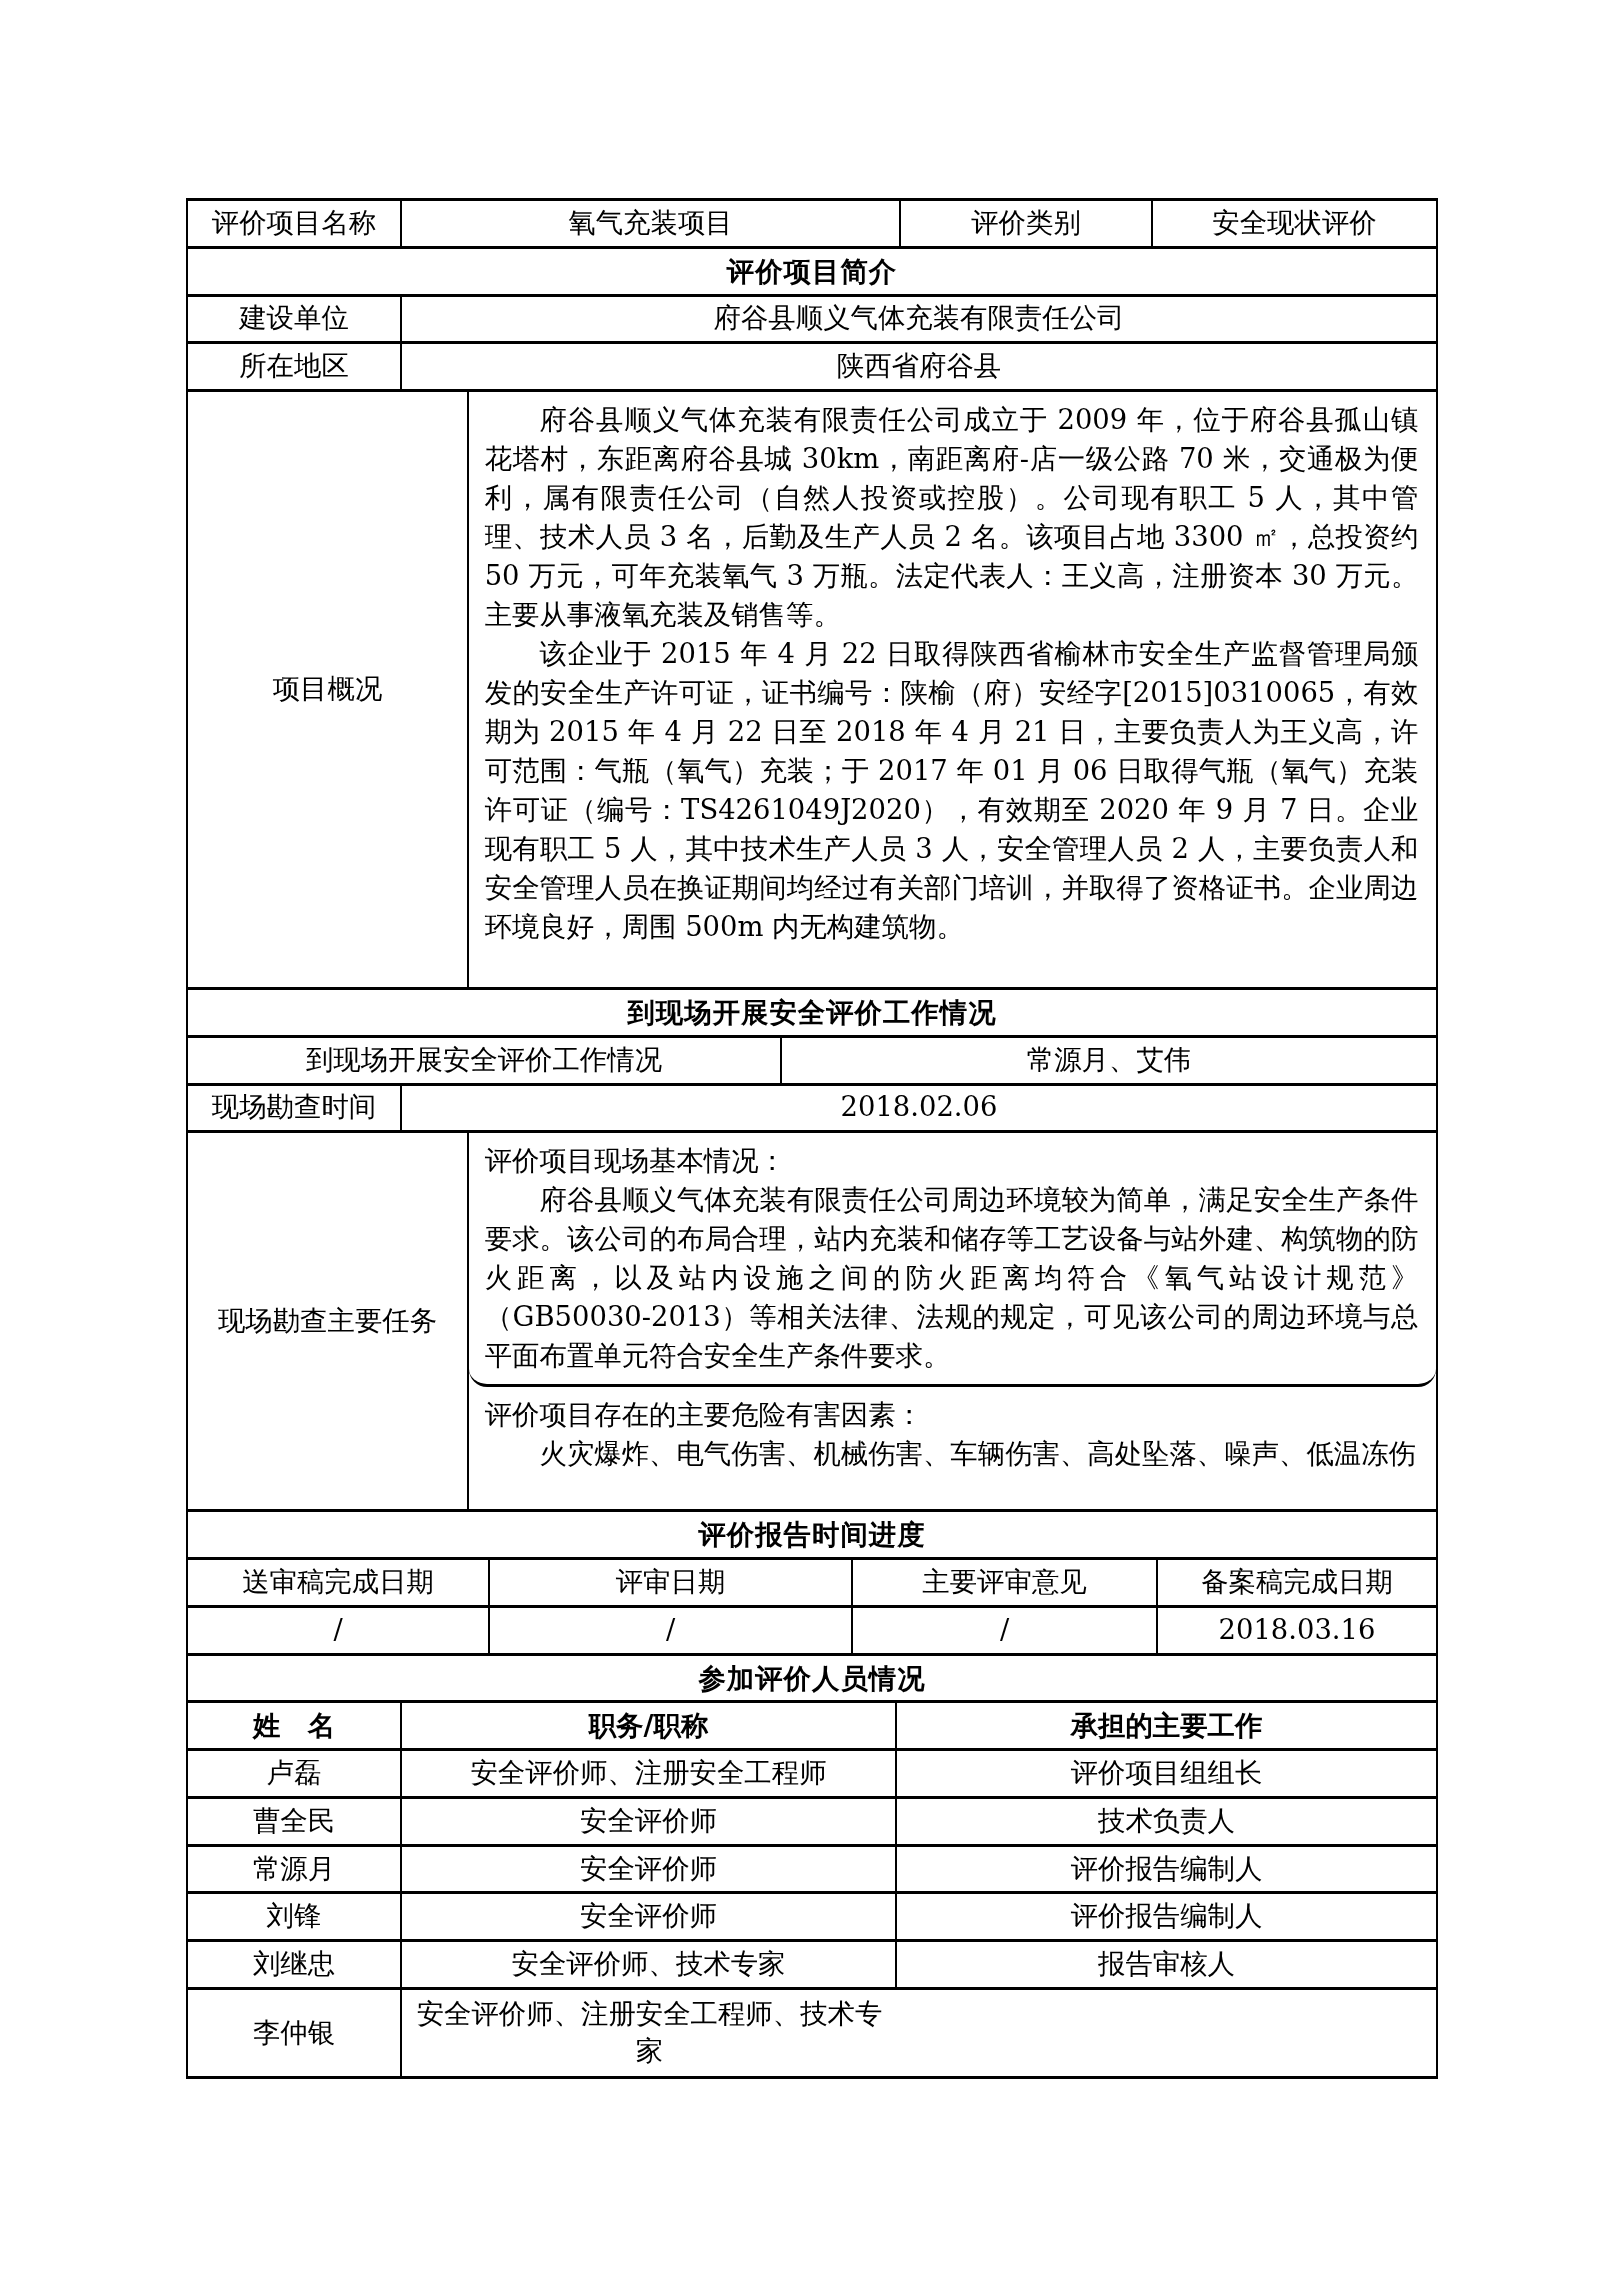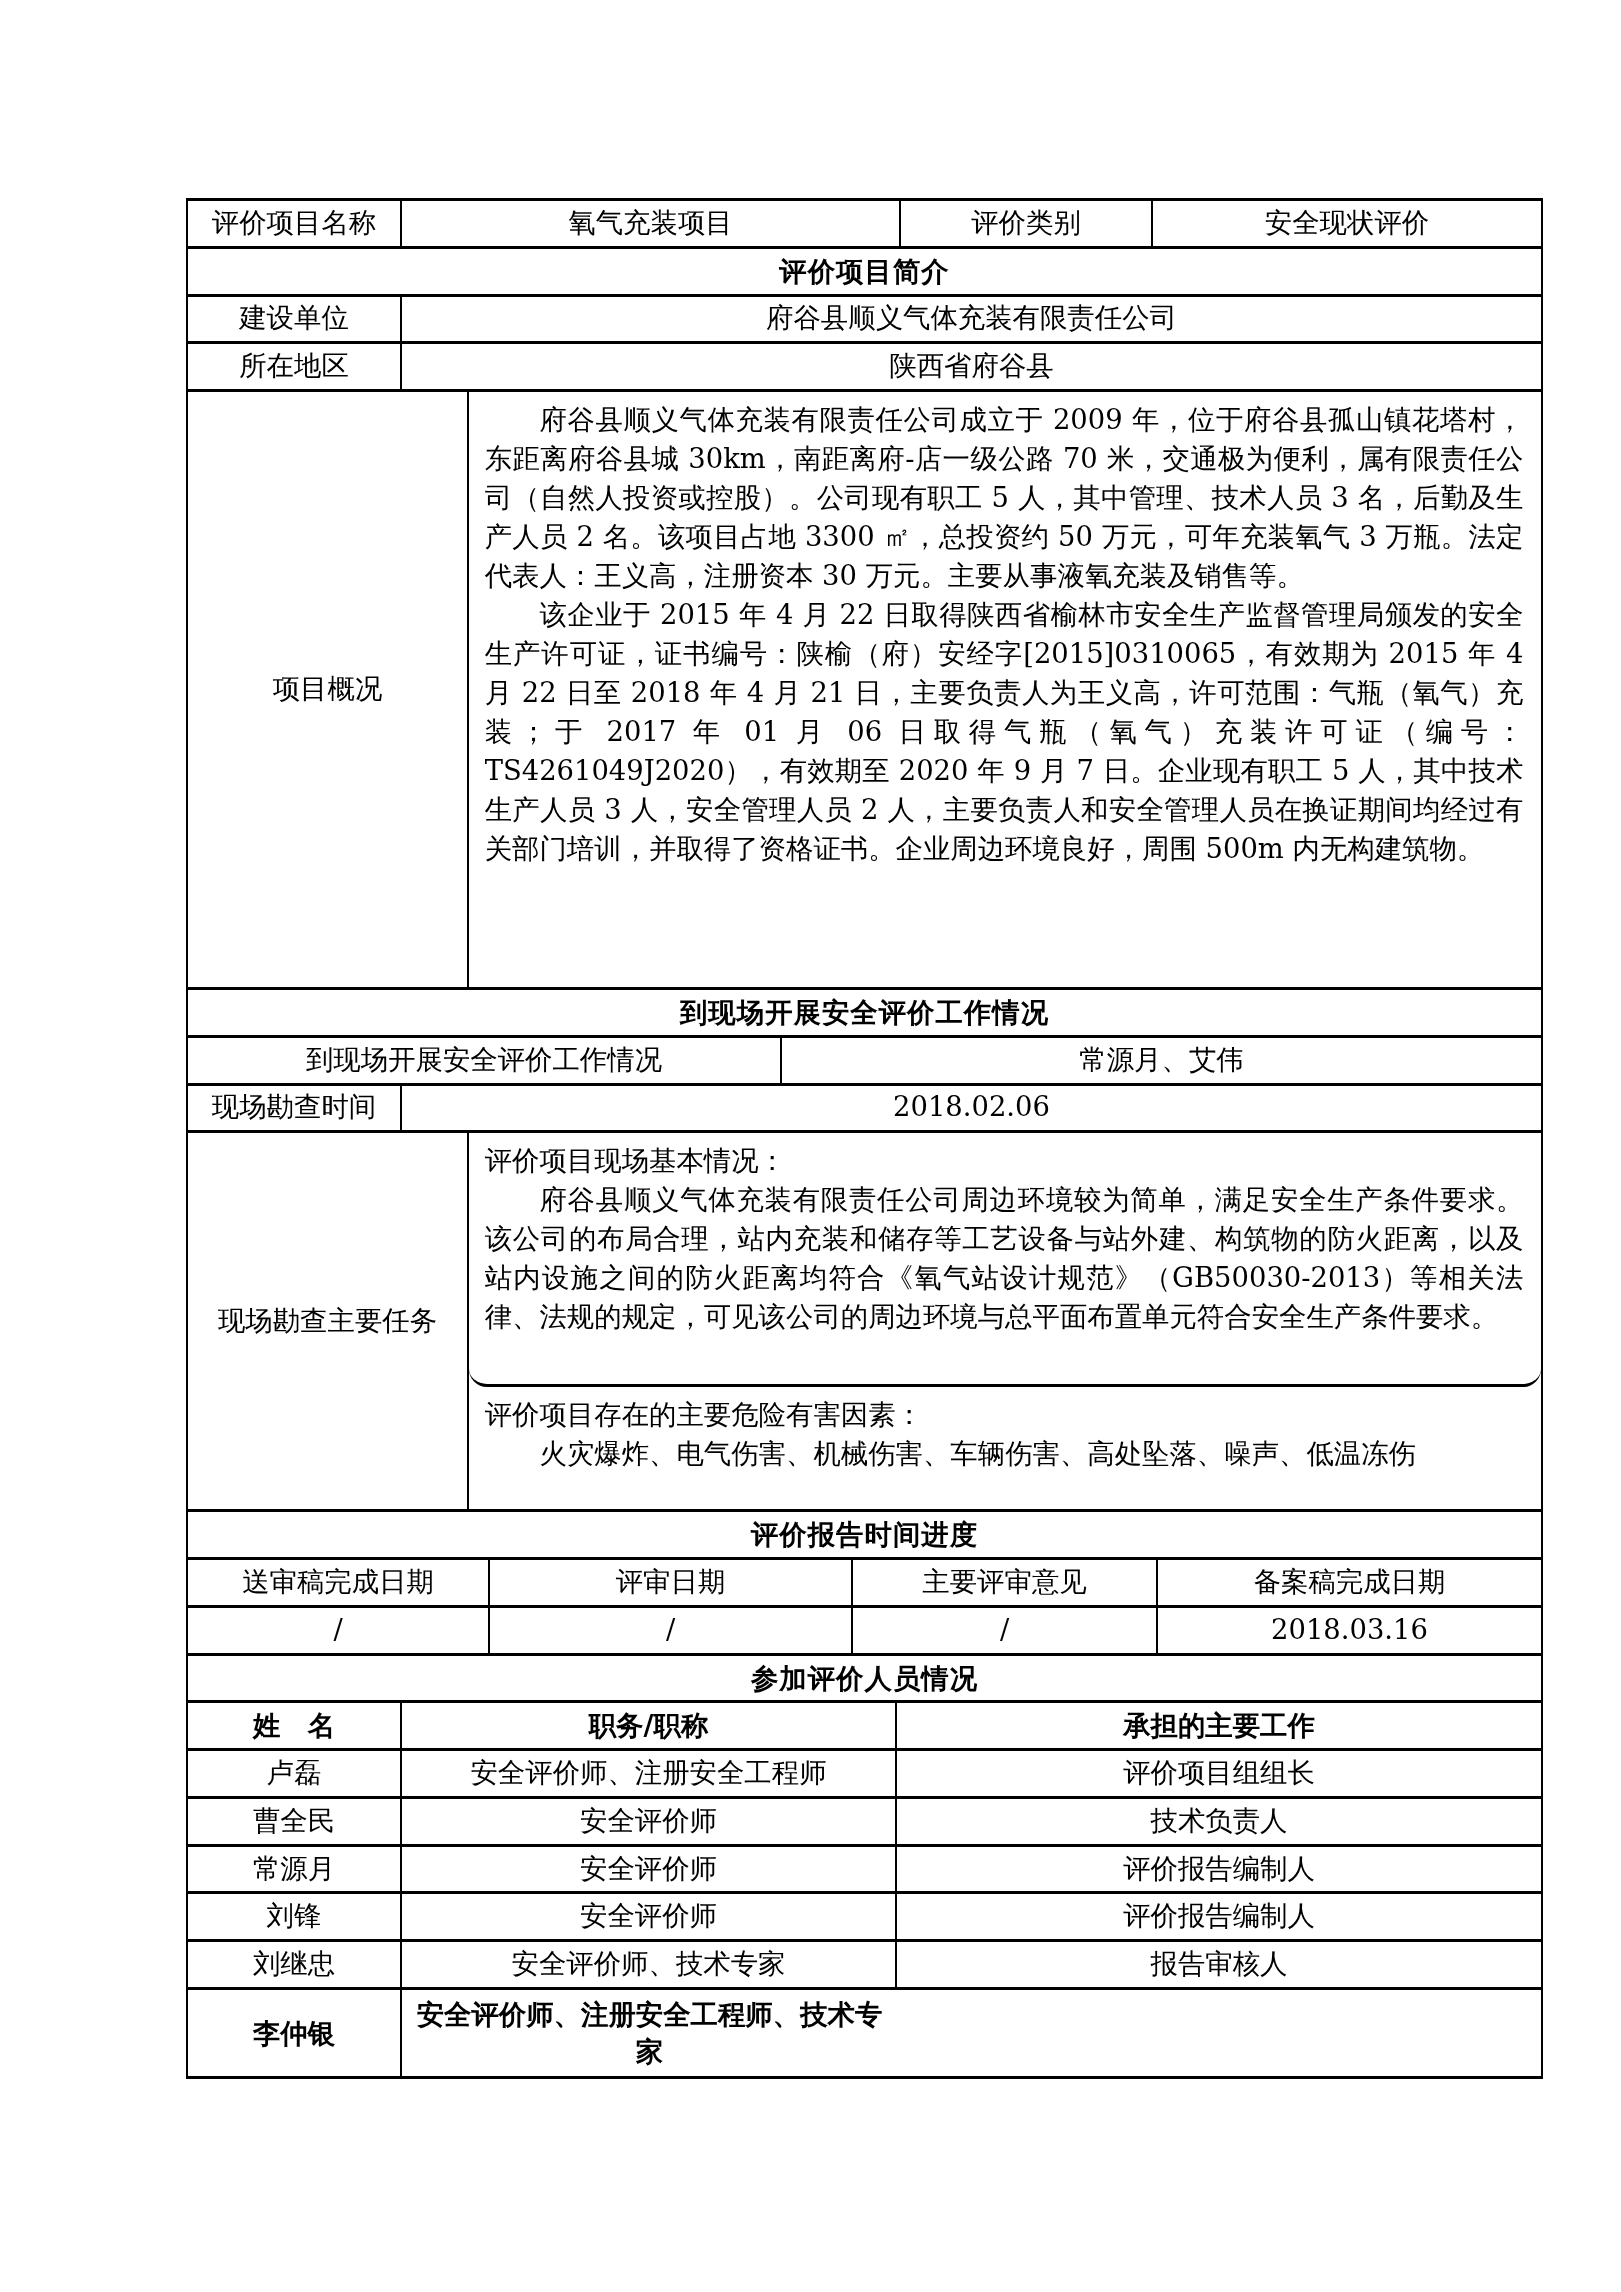--- a/index.html
+++ b/index.html
@@ -6,21 +6,21 @@
   html, body {
     width: 1621px; height: 2293px;
     background: #ffffff;
     color: #000000;
     font-family: "DejaVu Serif", "Liberation Serif", serif;
     font-size: 27.4px;
   }
   .doc-table {
     position: absolute;
     left: 186px; top: 198px;
-    width: 1357px;
+    width: 1252px;
     border-left: 2.9px solid #000;
     border-right: 2.9px solid #000;
     border-top: 3.9px solid #000;
     border-bottom: 3.9px solid #000;
     background: #fff;
   }
   .row { display: flex; border-bottom: 3.9px solid #000; align-items: stretch; }
   .row:last-child { border-bottom: none; }
   .cell {
     border-right: 2.9px solid #000;
@@ -42,21 +42,21 @@
   .para-cell p.noindent { text-indent: 0; }
   
   .w218 { flex: 0 0 214px; } .w509 { flex: 0 0 499px; } .w257 { flex: 0 0 252px; }
   .w287 { flex: 0 0 281px; } .w606 { flex: 0 0 594px; }
   .w308 { flex: 0 0 302px; } .w370 { flex: 0 0 363px; } .w311 { flex: 0 0 305px; }
   .w505 { flex: 0 0 495px; }
   .grow { flex: 1 1 auto; }
   
   .h41 { min-height: 40px; } .h42 { min-height: 41px; } .h44 { min-height: 43px; }
   .h45 { min-height: 44px; } .h46 { min-height: 45px; } .h47 { min-height: 46px; }
-  .h88 { min-height: 86px; font-weight: bold; } .h610 { min-height: 598px; }
+  .h88 { min-height: 86px; } .h610 { min-height: 598px; }
   
   .tasks-right { flex: 1 1 auto; display: flex; flex-direction: column; }
   .tasks-upper { border-bottom: 3.9px solid #000; min-height: 254px; border-radius: 18px; }
   .tasks-lower { min-height: 122px; flex: 1; }
 </style>
 </head>
 <body>
 
 <div class="doc-table">
 

